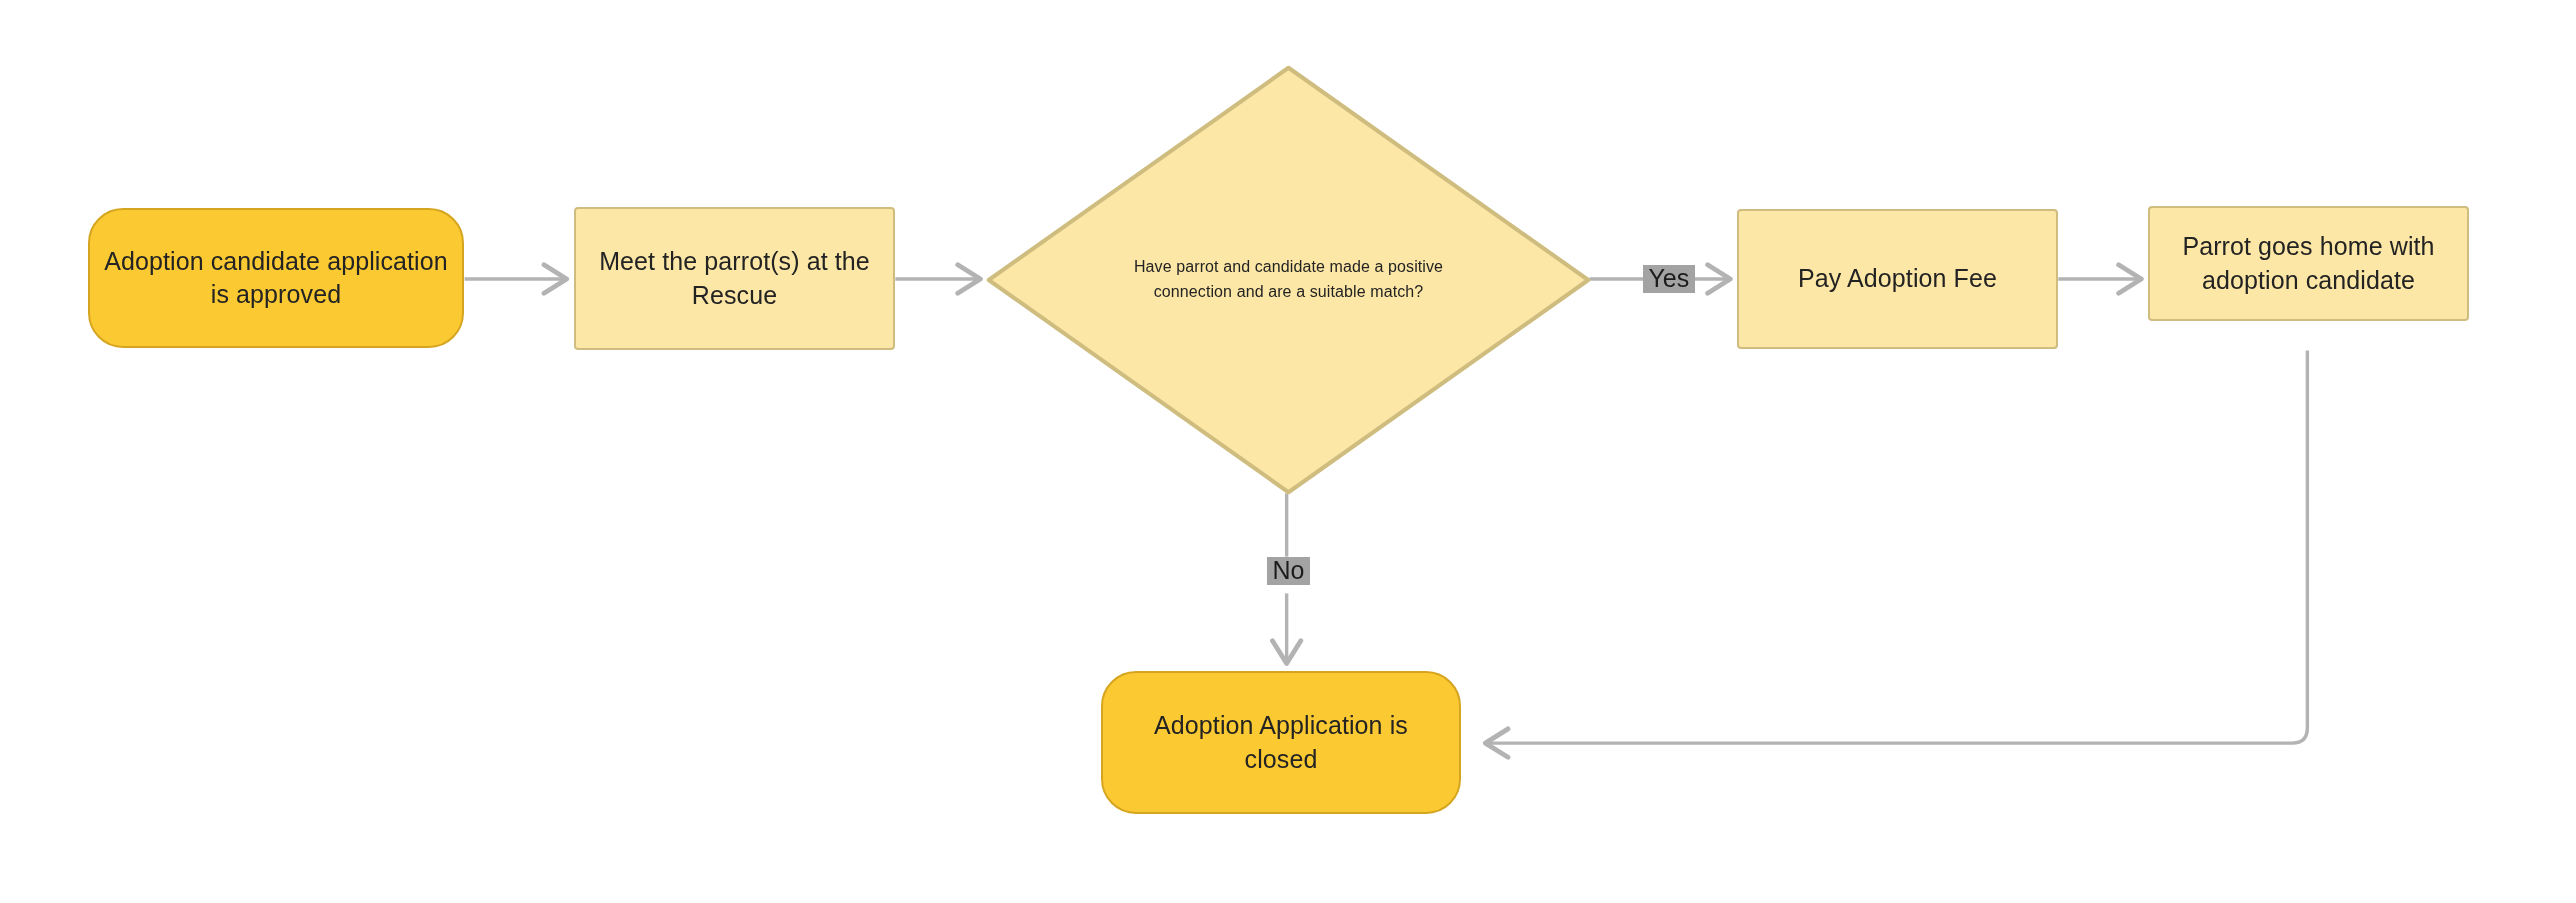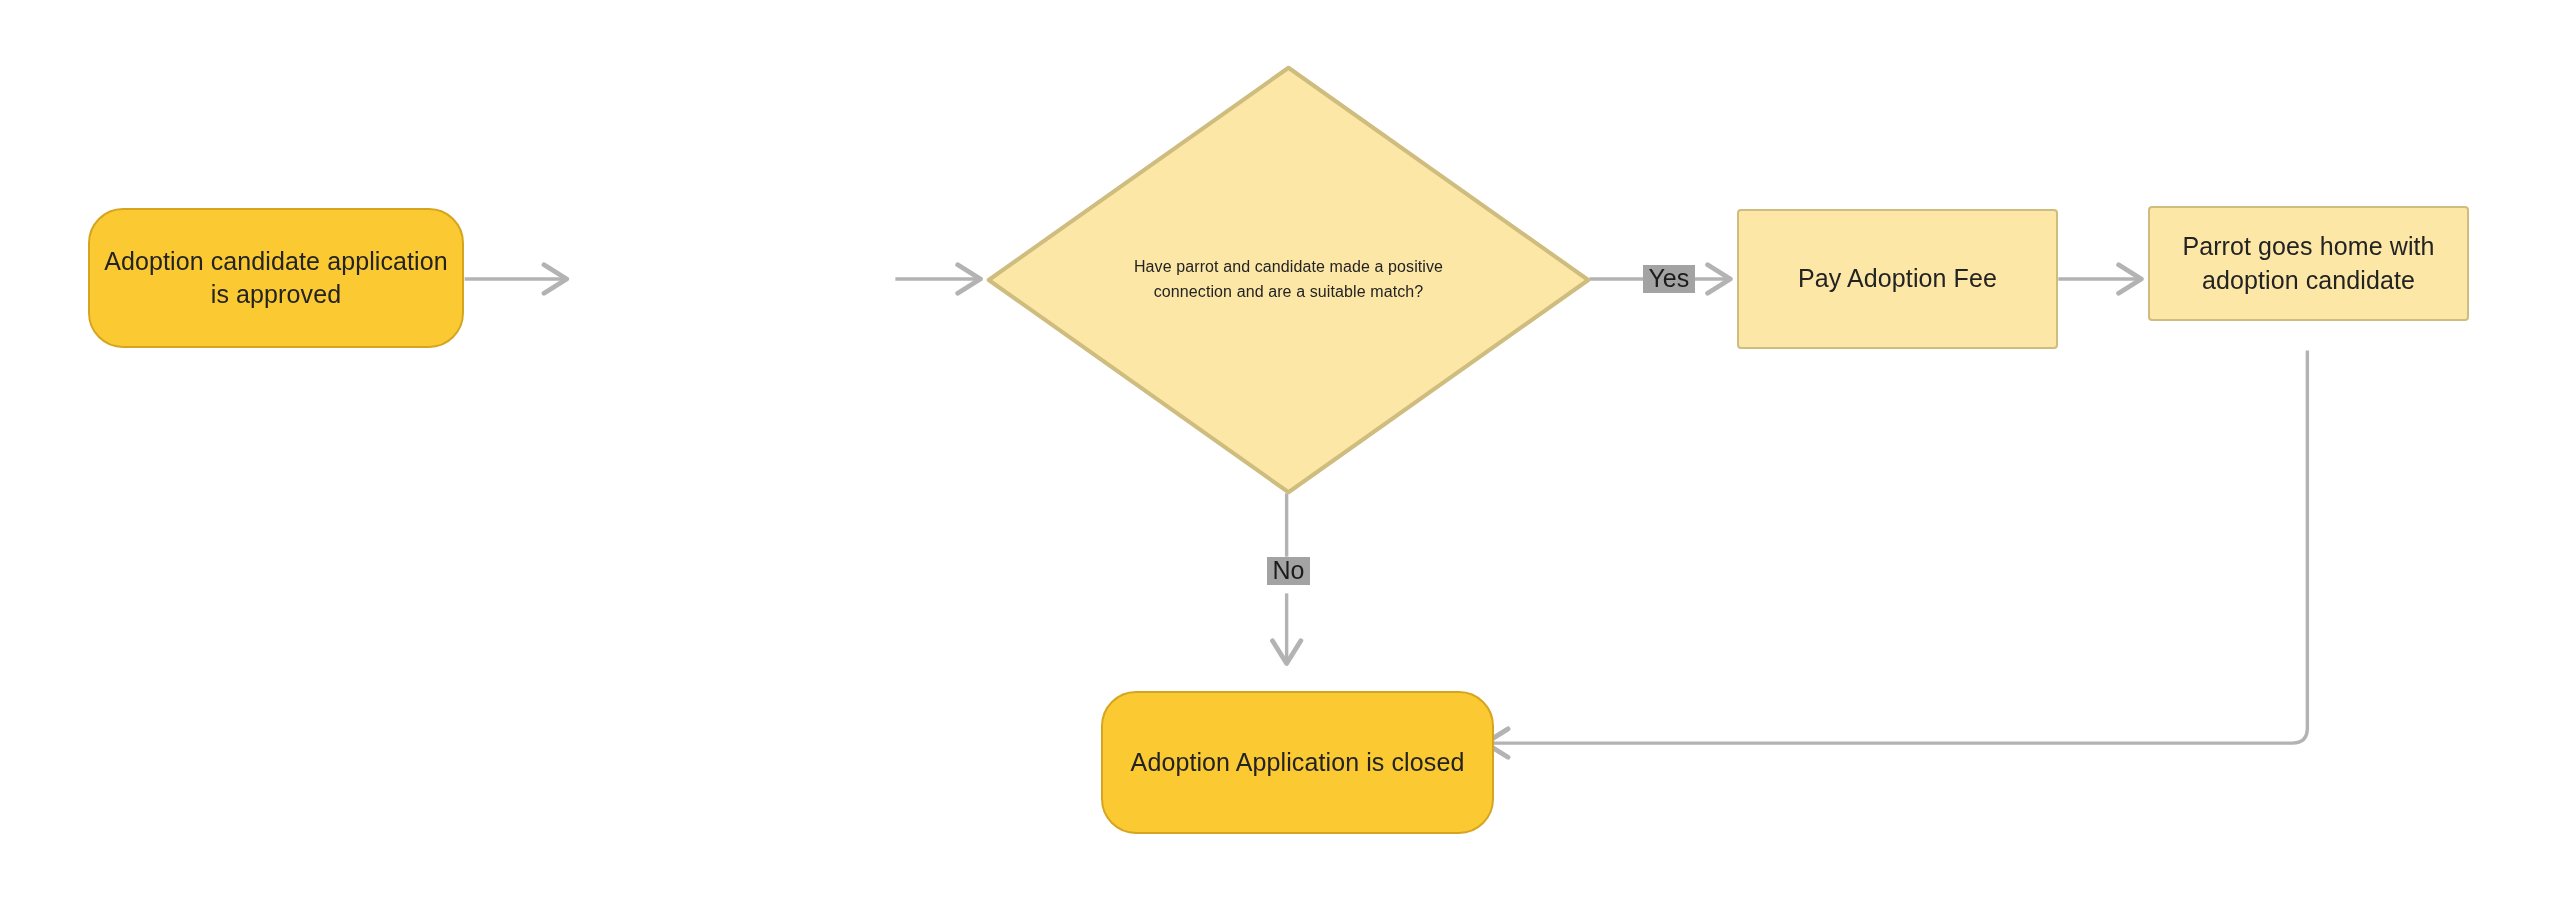--- a/index.html
+++ b/index.html
@@ -105,37 +105,40 @@
     <path d="M 1890 725 L 1890 818" fill="none" stroke="#b3b3b3" stroke-width="5"></path>
     <path d="M 1890 872 L 1890 975" fill="none" stroke="#b3b3b3" stroke-width="5" marker-end="url(#arrowopen)"></path>
 
     <path d="M 3390 515 L 3390 1070 Q 3390 1092 3368 1092 L 2182 1092" fill="none" stroke="#b3b3b3" stroke-width="5" marker-end="url(#arrowopen)"></path>
   </svg>
 
   <div class="node node-terminal nw" style="left:88px; top:208px; width:376px; height:140px;justify-content:flex-end;">
     <span>Adoption candidate application is approved</span>
   </div>
 
+  <div class="node node-process nw" style="left:574px; top:207px; width:321px; height:143px;">
+    <span>Meet the parrot(s) at the Rescue</span>
+  </div>
 
   <div class="node node-decision" style="left:986px; top:65px; width:605px; height:430px;">
     <svg class="decision-shape" viewBox="0 0 888 632" preserveAspectRatio="none">
       <polygon points="444,4 884,316 444,628 4,316" fill="#fce7a6" stroke="#cfbd7f" stroke-width="6" stroke-linejoin="round"></polygon>
     </svg>
     <span class="decision-label">Have parrot and candidate made a positive connection and are a suitable match?</span>
   </div>
 
   <div class="node node-process" style="left:1737px; top:209px; width:321px; height:140px;">
     <span>Pay Adoption Fee</span>
   </div>
 
   <div class="node node-process nw" style="left:2148px; top:206px; width:321px; height:115px;">
     <span>Parrot goes home with adoption candidate</span>
   </div>
 
-  <div class="node node-terminal nw" style="left:1101px; top:691px; width:393px; height:143px;">
+  <div class="node node-terminal nw" style="left:1101px; top:671px; width:360px; height:143px;">
     <span>Adoption Application is closed</span>
   </div>
 
   <div class="edge-label" style="left:1643px; top:265px;">Yes</div>
 
   <div class="edge-label" style="left:1267px; top:557px;">No</div>
 
 </div>
 
 

